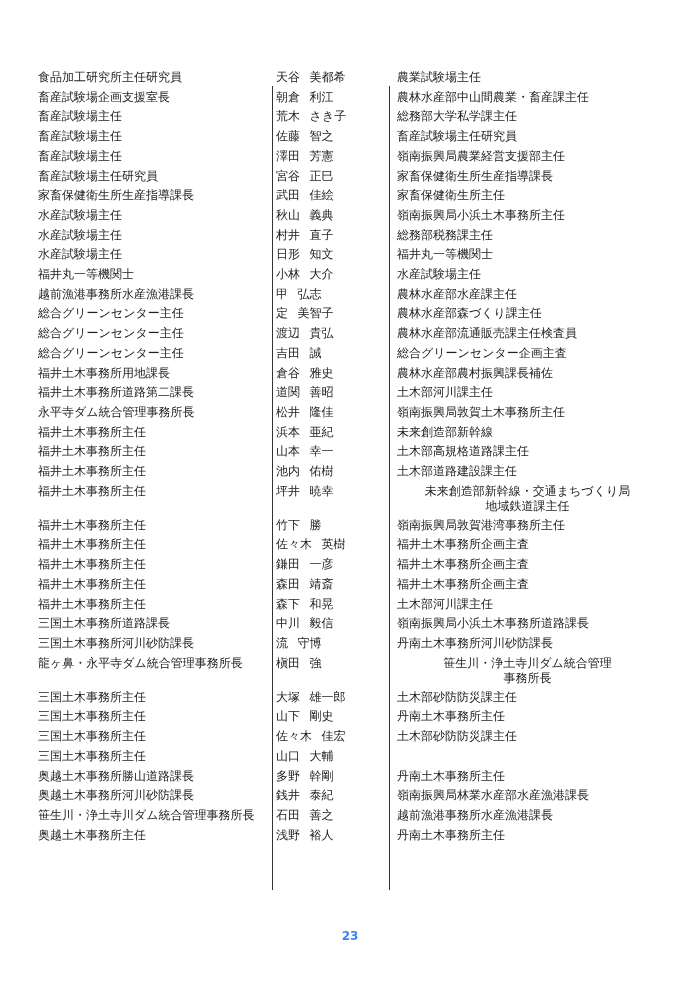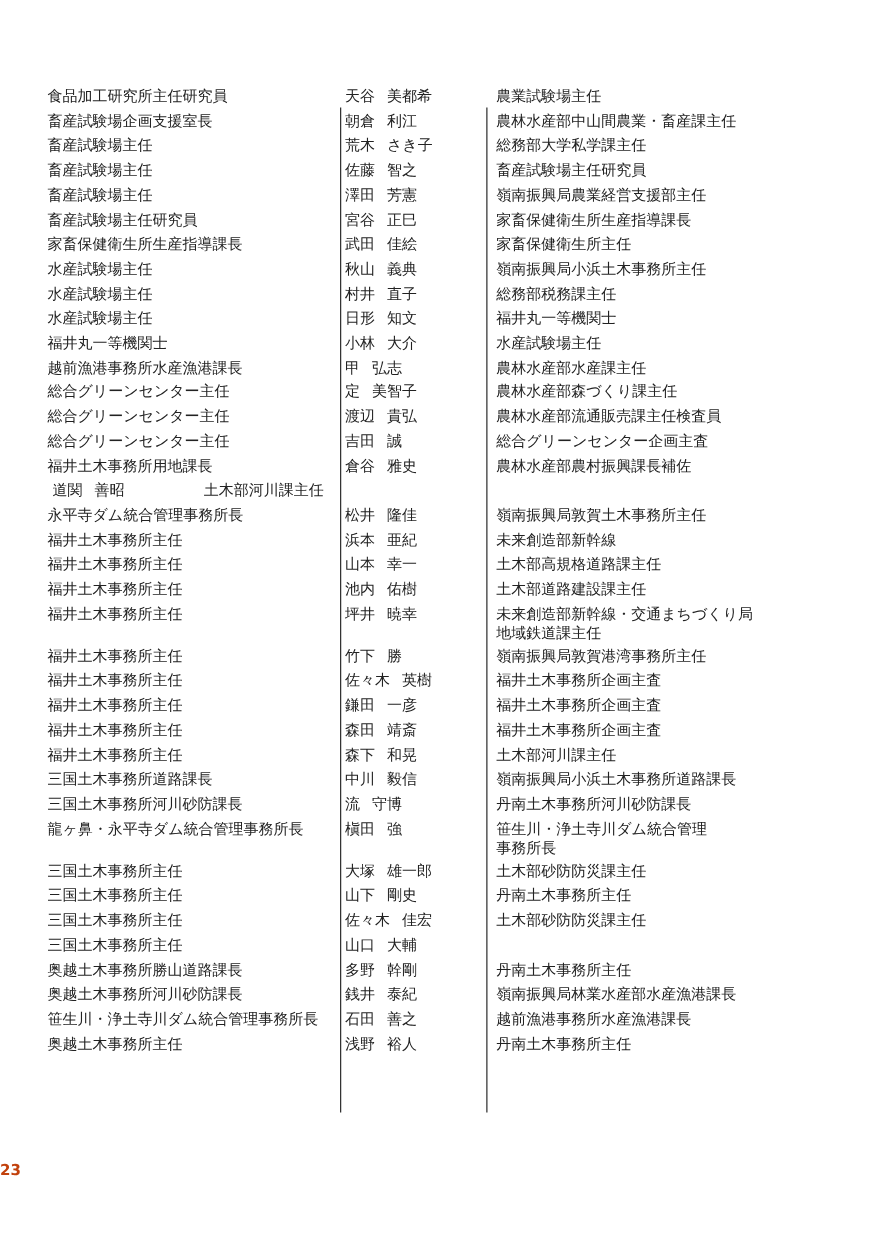--- a/index.html
+++ b/index.html
@@ -11,36 +11,36 @@
     .table {
       position: absolute; left: 38px; top: 68px; width: 620px;
     }
     .row {
       display: flex; align-items: flex-start;
       min-height: 19.7px;
       font-size: 12px; line-height: 19.7px;
       white-space: nowrap;
     }
     .row.double { min-height: 34px; }
-    .row.double .col-new { line-height: 15px; padding-top: 2px; }
+    .row.double .col-new { line-height: 15px; padding-top: 2px; text-align: center; }
     .col-old { width: 234px; }
     .col-name { width: 117px; padding-left: 4px; }
     .col-new { flex: 1; padding-left: 4px; }
     .vline {
       position: absolute; width: 1.4px; background: #333333;
       top: 86px; height: 804px;
     }
     .vline.l1 { left: 272px; }
     .vline.l2 { left: 389px; }
     .name-sep { display: inline-block; width: 0.8em; }
     .page-number {
       position: absolute; left: 0; width: 700px; top: 929px;
-      text-align: left;
+      text-align: center;
       font-family: "DejaVu Sans", "Liberation Sans", sans-serif;
-      font-size: 12px; font-weight: bold; color: #c2410c;
+      font-size: 12px; font-weight: bold; color: #3b82f6;
     }
   </style>
 </head>
 <body>
 
 <div class="vline l1"></div>
 <div class="vline l2"></div>
 
 <div class="table" id="table">
     <div class="row">
@@ -149,20 +149,21 @@
       </div>
     </div>
     <div class="row">
       <div class="col-old">福井土木事務所用地課長</div>
       <div class="col-name"><span>倉谷</span><span class="name-sep"></span><span>雅史</span></div>
       <div class="col-new">
         <div>農林水産部農村振興課長補佐</div>
       </div>
     </div>
     <div class="row">
+      <div class="col-old">福井土木事務所道路第二課長</div>
       <div class="col-name"><span>道関</span><span class="name-sep"></span><span>善昭</span></div>
       <div class="col-new">
         <div>土木部河川課主任</div>
       </div>
     </div>
     <div class="row">
       <div class="col-old">永平寺ダム統合管理事務所長</div>
       <div class="col-name"><span>松井</span><span class="name-sep"></span><span>隆佳</span></div>
       <div class="col-new">
         <div>嶺南振興局敦賀土木事務所主任</div>

